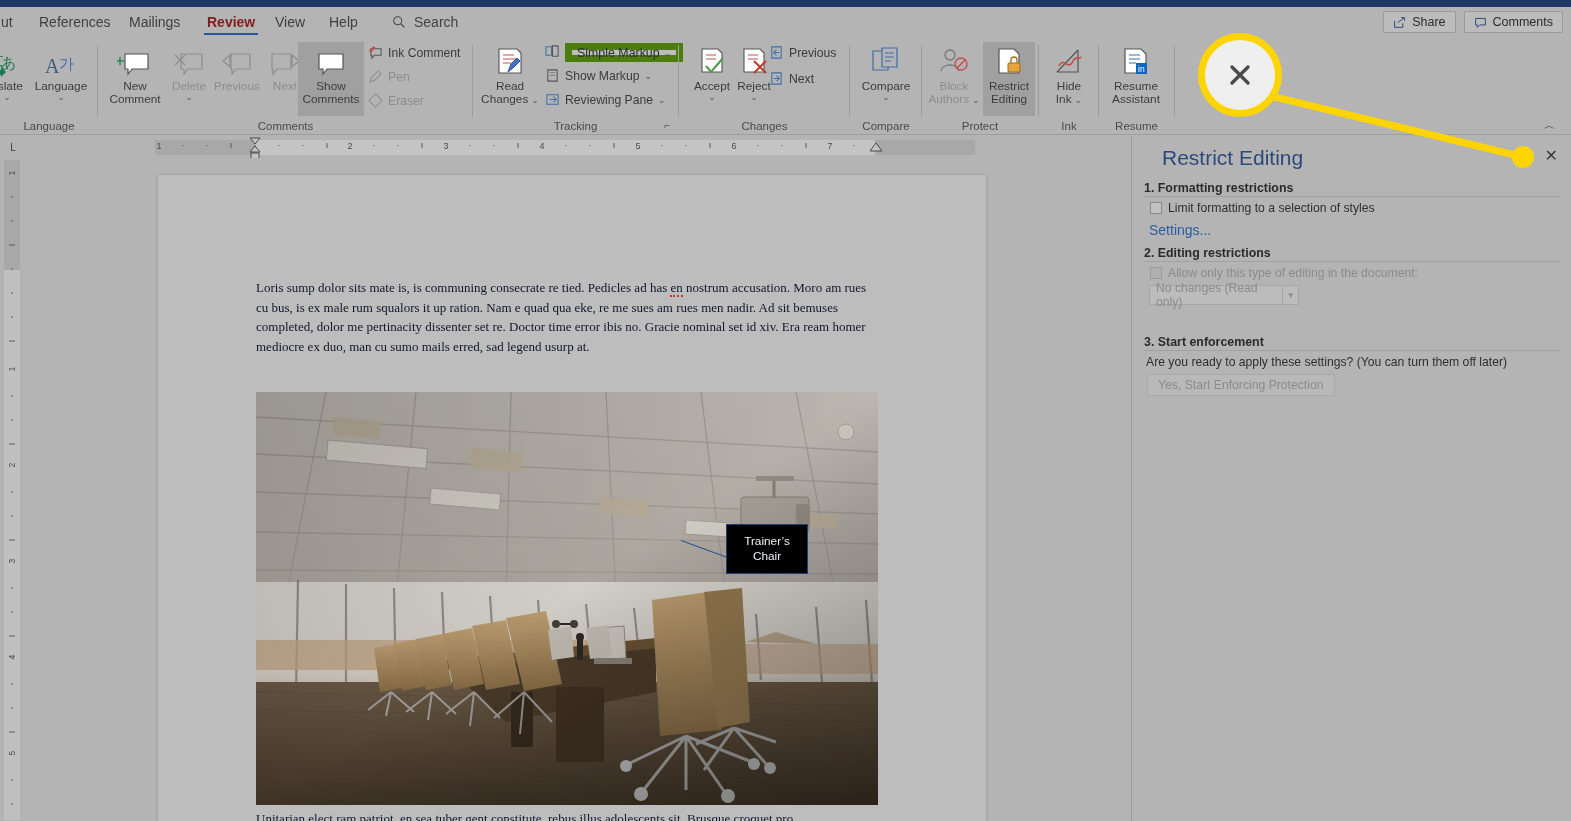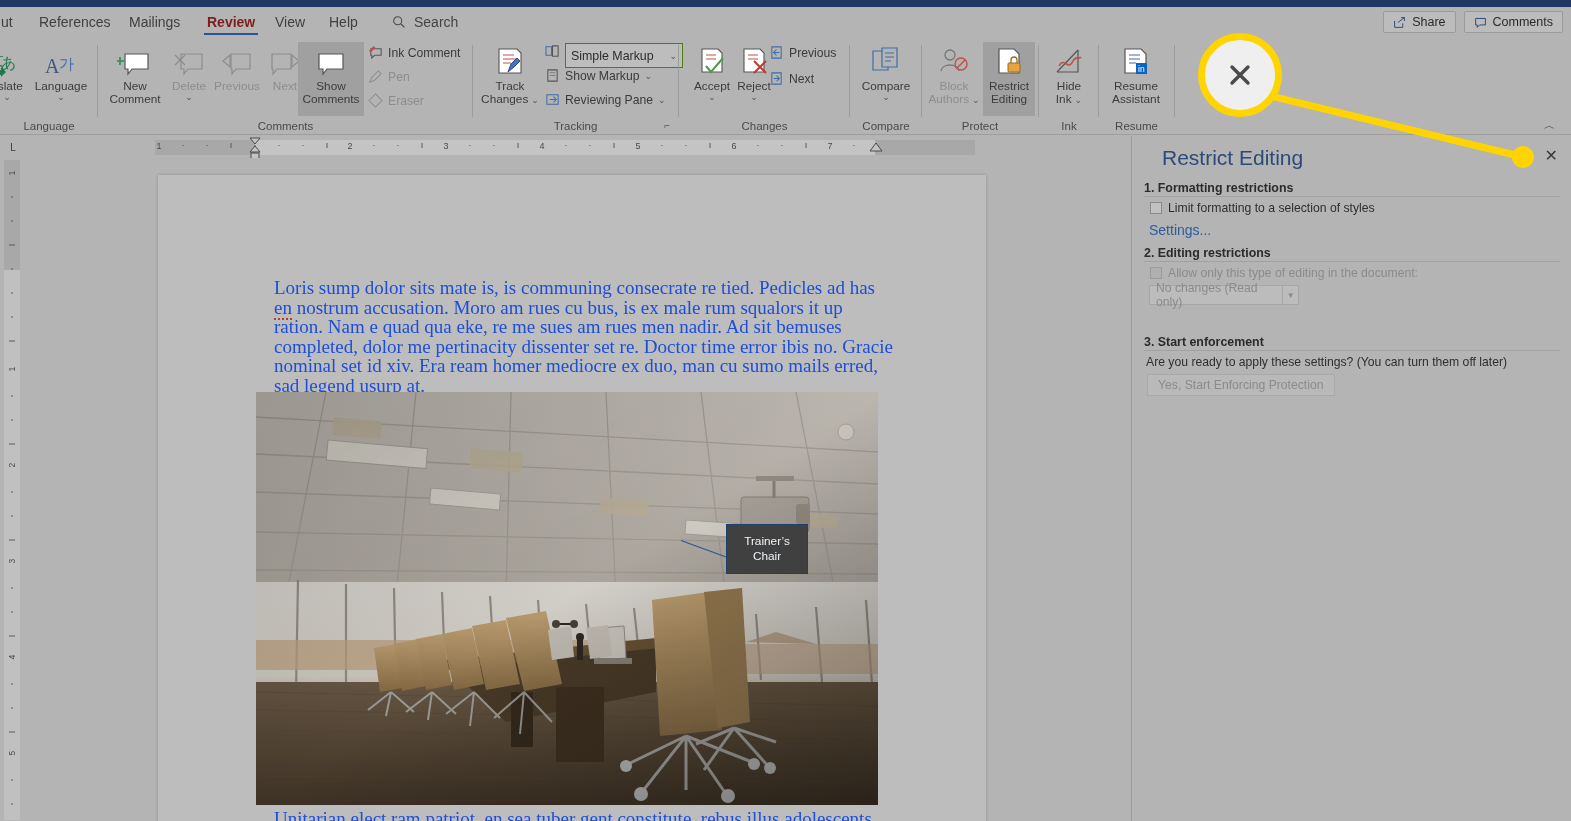--- a/index.html
+++ b/index.html
@@ -81,22 +81,22 @@
   .bigbtn .ic { height: 38px; display: flex; align-items: flex-end; justify-content: center; }
   .bigbtn.sel { background: #a0a0a0; }
   .chev { font-size: 9px; line-height: 8px; color: #555; }
   .smallrow {
     position: absolute; display: flex; align-items: center; gap: 5px;
     font-size: 12.2px; color: #3b3b3b; white-space: nowrap;
   }
   .smallrow.dis { color: #8d8d8d; }
   .dropbox {
     display: flex; align-items: center; justify-content: space-between;
-    border: 1px solid #4d7c0f; background: #bdbdbd;
-    font-size: 12.4px; color: #2d2d2d; height: 25px; padding: 0 5px;
+    border: 7px solid #4d7c0f; background: #bdbdbd;
+    font-size: 12.4px; color: #2d2d2d; height: 19px; padding: 0 5px;
   }
   .dlg-launcher { position: absolute; font-size: 10px; color: #555; }
 
   
   .hruler {
     position: absolute; left: 0; top: 136px; width: 1131px; height: 22px;
     background: #b4b4b4;
   }
   .hruler-corner {
     position: absolute; left: 4px; top: 3px; width: 18px; height: 16px;
@@ -119,34 +119,34 @@
     background: #b4b4b4; overflow: hidden;
   }
   .page {
     position: absolute; left: 136px; top: 17px; width: 828px; height: 700px;
     background: #bdbdbd;
     box-shadow: 0 0 3px rgba(0,0,0,.22);
   }
   .para {
     position: absolute; left: 98px; width: 622px;
     font-family: "Liberation Serif", serif;
-    font-size: 19px; line-height: 19.6px; color: #1d4ed8; margin-left: 18px;
+    font-size: 13px; line-height: 19.6px; color: #0f172a;
   }
   .para1 { top: 103px; }
   .para2 { top: 634px; }
   .spell { border-bottom: 2px dotted #c0392b; }
 
   
   .photo {
     position: absolute; left: 98px; top: 217px; width: 622px; height: 413px;
     overflow: hidden; background: #7a7066;
   }
   .callout {
     position: absolute; left: 470px; top: 132px; width: 82px; height: 50px;
-    background: #404040; border: 1px solid #1f3f73;
+    background: #000000; border: 1px solid #1f3f73;
     color: #eef2f8; font-size: 11.8px; line-height: 15px;
     display: flex; flex-direction: column; align-items: center; justify-content: center;
     font-family: "Liberation Sans", sans-serif;
   }
   .leader {
     position: absolute; left: 425px; top: 148px; width: 48px; height: 1px;
     background: #2b5597; transform: rotate(20deg); transform-origin: left center;
   }
 
   
@@ -353,21 +353,21 @@
 
     <div class="group" style="left:473px; width:205px;">
       <div class="bigbtn" style="left:8px;">
         <div class="ic">
           <svg width="36" height="34" viewBox="0 0 36 34">
             <path d="M7 3 H25 L29 7 V27 H7 Z" fill="#ffffff" stroke="#555" stroke-width="1.1"></path>
             <path d="M11 9 H22 M11 13 H24 M11 17 H19" stroke="#c0504d" stroke-width="1.1"></path>
             <path d="M16 26 L19 18 L25 12 L28 15 L22 21 Z" fill="#4472c4" stroke="#2b4a8a" stroke-width="1"></path>
           </svg>
         </div>
-        <div>Track</div>
+        <div>Read</div>
         <div style="display:flex; align-items:center; gap:3px;">
           <span>Changes</span>
           <span class="chev">⌄</span>
         </div>
       </div>
 
       <div class="smallrow" style="left:72px; top:7px;">
         <svg width="15" height="15" viewBox="0 0 16 16">
           <path d="M1 3 H7 V12 H1 Z" fill="none" stroke="#3e6ea8" stroke-width="1.1"></path>
           <path d="M8 2 H14 V13 H8 Z" fill="none" stroke="#555" stroke-width="1.1"></path>

